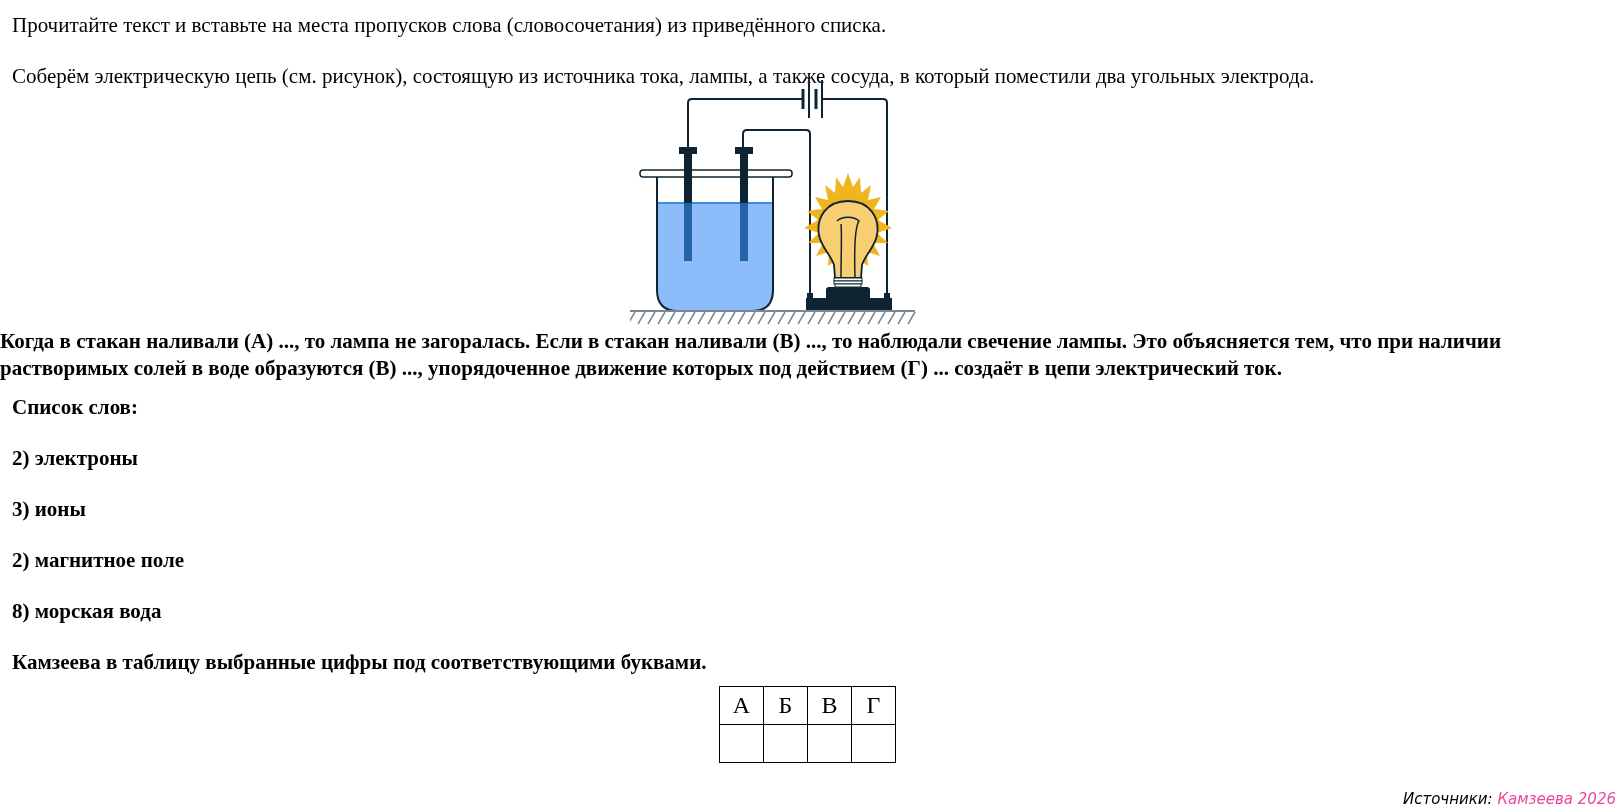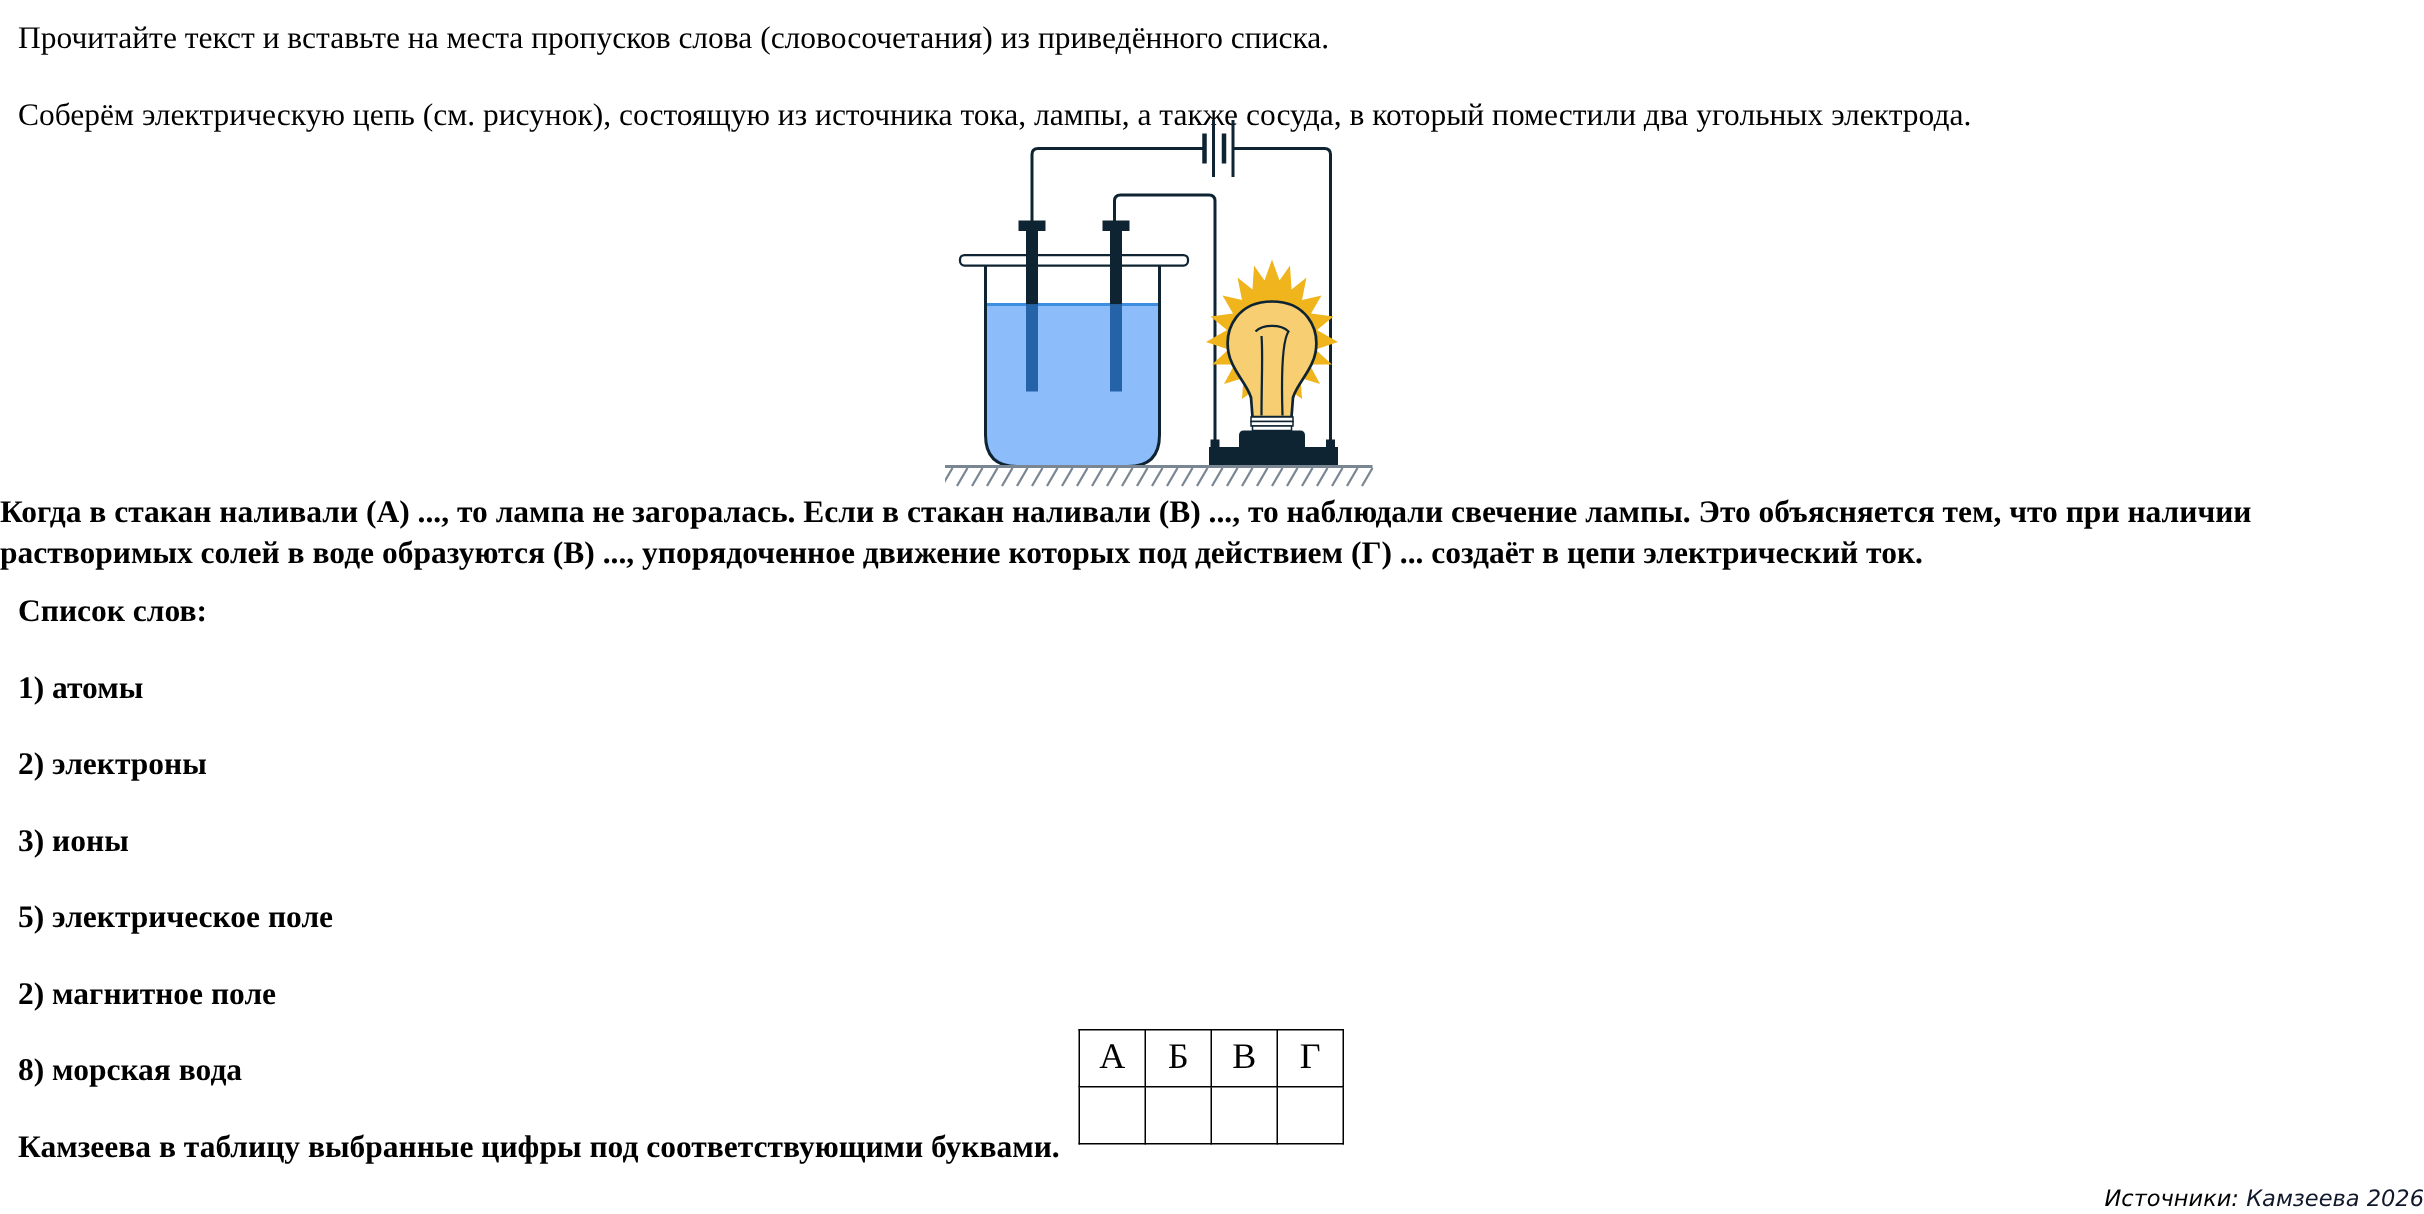--- a/index.html
+++ b/index.html
@@ -14,21 +14,21 @@
       position: absolute; left: 719px; top: 686px; border-collapse: collapse;
       font-family: "Liberation Serif", serif; font-size: 24px;
     }
     .answer-table td {
       border: 1.5px solid #000; width: 43px; height: 37px; text-align: center; padding: 0;
     }
     .source {
       position: absolute; right: 0; top: 786px;
       font-family: "DejaVu Sans", sans-serif; font-style: italic; font-size: 15px; color: #000;
     }
-    .source .src-val { color: #0f172a; }
+    .source .src-val { color: #ec4899; }
   </style>
 </head>
 <body>
 
 <div class="line">Прочитайте текст и вставьте на места пропусков слова (словосочетания) из приведённого списка.</div>
 <div class="line">Соберём электрическую цепь (см. рисунок), состоящую из источника тока, лампы, а также сосуда, в который поместили два угольных электрода.</div>
 
 <div class="figure">
   <svg width="320" height="265" viewBox="0 0 320 265" xmlns="http://www.w3.org/2000/svg">
 
@@ -105,24 +105,22 @@
       <line x1="275" y1="237" x2="268" y2="249"></line>
         <line x1="285" y1="237" x2="278" y2="249"></line>
     </g>
   </svg>
 </div>
 
 <div style="position:absolute; left:0; top:328px; width:1616px;font-weight:bold;">
   <p class="para">Когда в стакан наливали (А) ..., то лампа не загоралась. Если в стакан наливали (В) ..., то наблюдали свечение лампы. Это объясняется тем, что при наличии растворимых солей в воде образуются (В) ..., упорядоченное движение которых под действием (Г) ... создаёт в цепи электрический ток.</p>
   <div class="line">Список слов:</div>
   <div>
-    <div class="line">1) атомы</div>
     <div class="line">2) электроны</div>
     <div class="line">3) ионы</div>
-    <div class="line">5) электрическое поле</div>
     <div class="line">2) магнитное поле</div>
     <div class="line">8) морская вода</div>
   </div>
   <div class="line">Камзеева в таблицу выбранные цифры под соответствующими буквами.</div>
 </div>
 
 <table class="answer-table">
   <tbody>
       <tr>
     <td>А</td>

